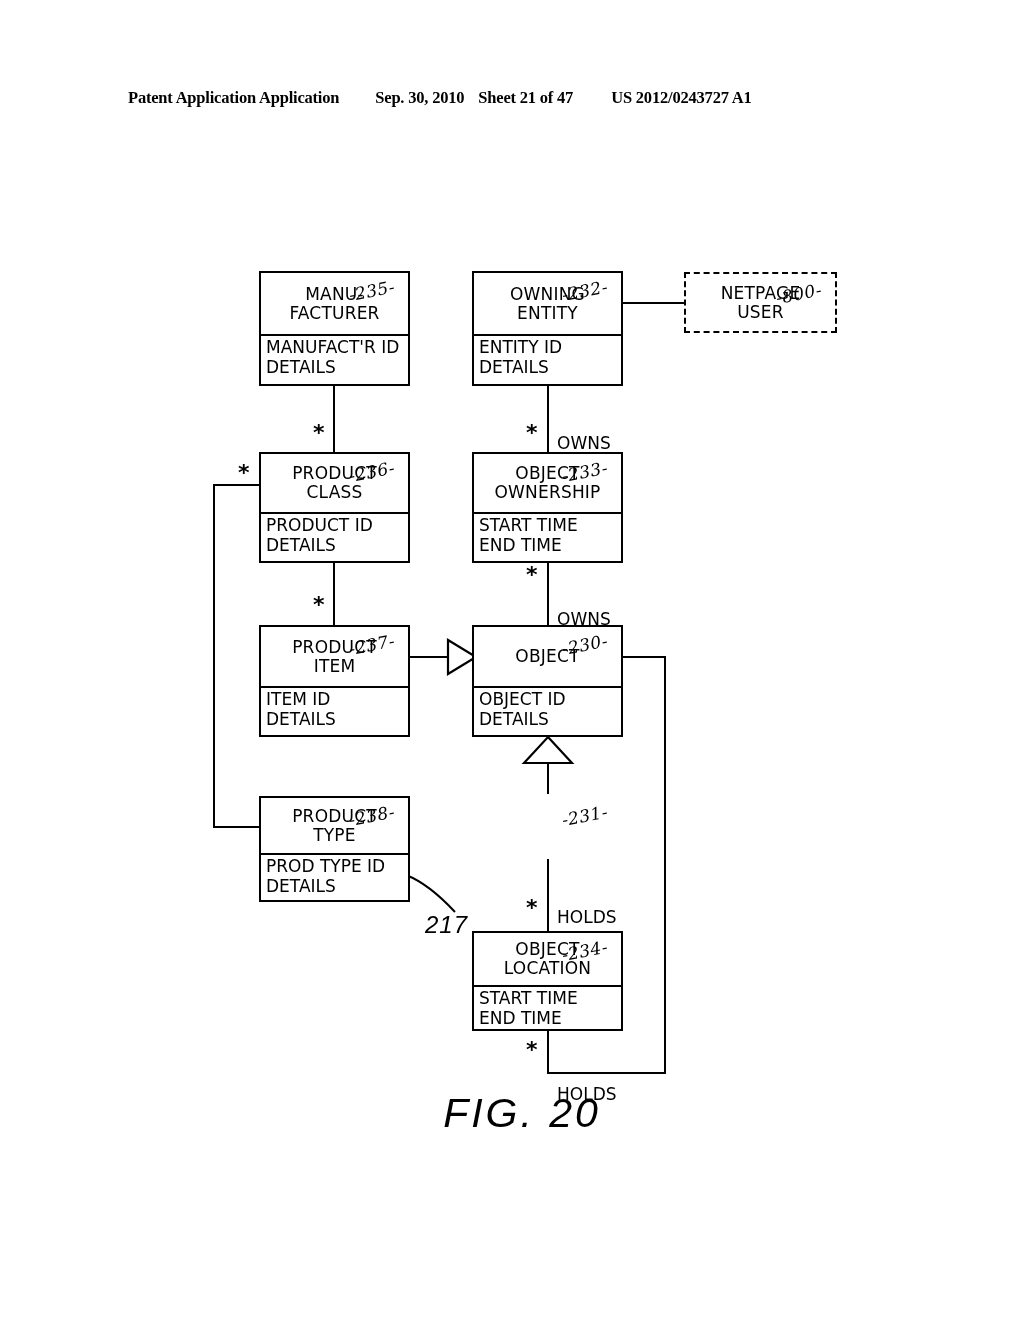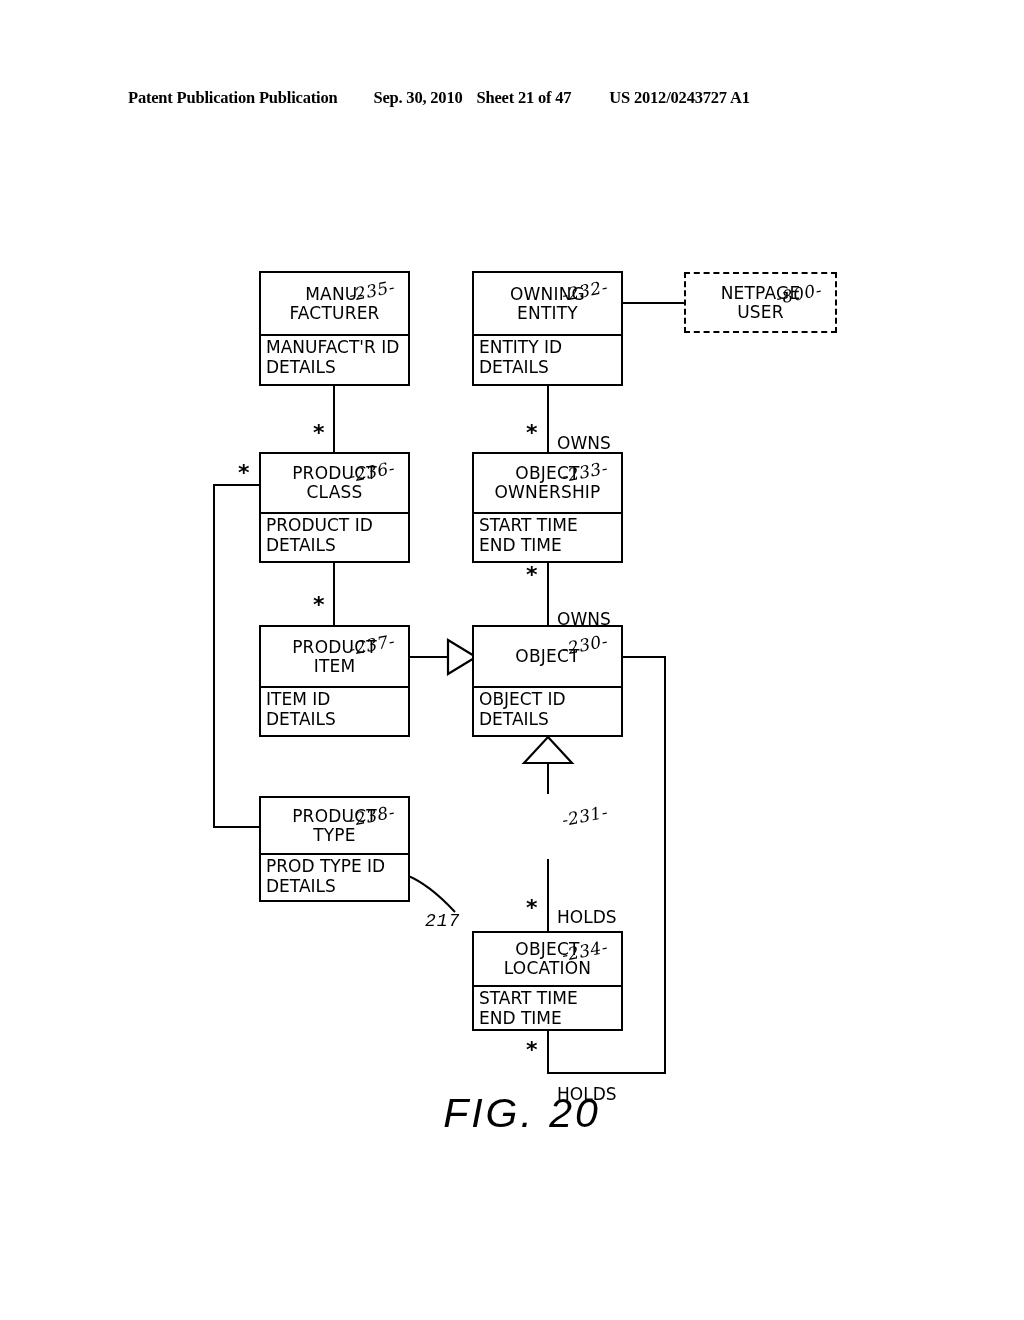--- a/index.html
+++ b/index.html
@@ -119,23 +119,23 @@
   }
   .star {
     position: absolute;
     font-family: "DejaVu Sans", sans-serif;
     font-size: 22px;
     line-height: 18px;
     font-weight: bold;
   }
   .leadnum {
     position: absolute;
-    font-family: Liberation Mono, monospace;
+    font-family: Liberation Sans, sans-serif;
     font-style: italic;
-    font-size: 18px;
+    font-size: 24px;
     letter-spacing: 1px;
     white-space: nowrap;
   }
 
   
   .fig-caption {
     position: absolute;
     left: 0;
     top: 1090px;
     width: 1024px;
@@ -143,21 +143,21 @@
     font-family: Liberation Sans, sans-serif;
     font-style: italic;
     font-size: 41px;
     letter-spacing: 3px;
   }
 </style>
 </head>
 <body>
 
 <div class="page-header">
-  <span class="hdr-pub">Patent Publication Publication</span>
+  <span class="hdr-pub">Patent Application Application</span>
   <span class="hdr-date">Sep. 30, 2010</span>
   <span class="hdr-sheet">Sheet 21 of 47</span>
   <span class="hdr-num">US 2012/0243727 A1</span>
 </div>
 
 <div id="figure">
 
   <svg xmlns="http://www.w3.org/2000/svg">
     <defs>
       <marker id="solid-arrow" viewBox="0 0 10 10" refX="9.5" refY="5" markerWidth="7" markerHeight="7" orient="auto-start-reverse">

